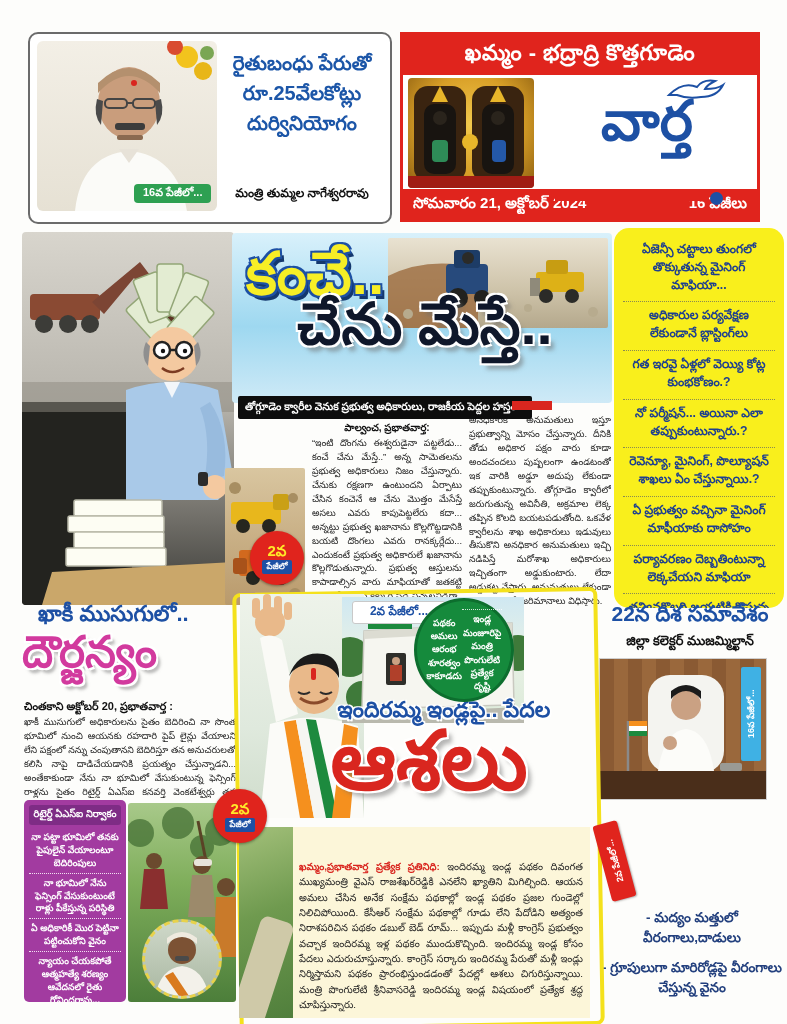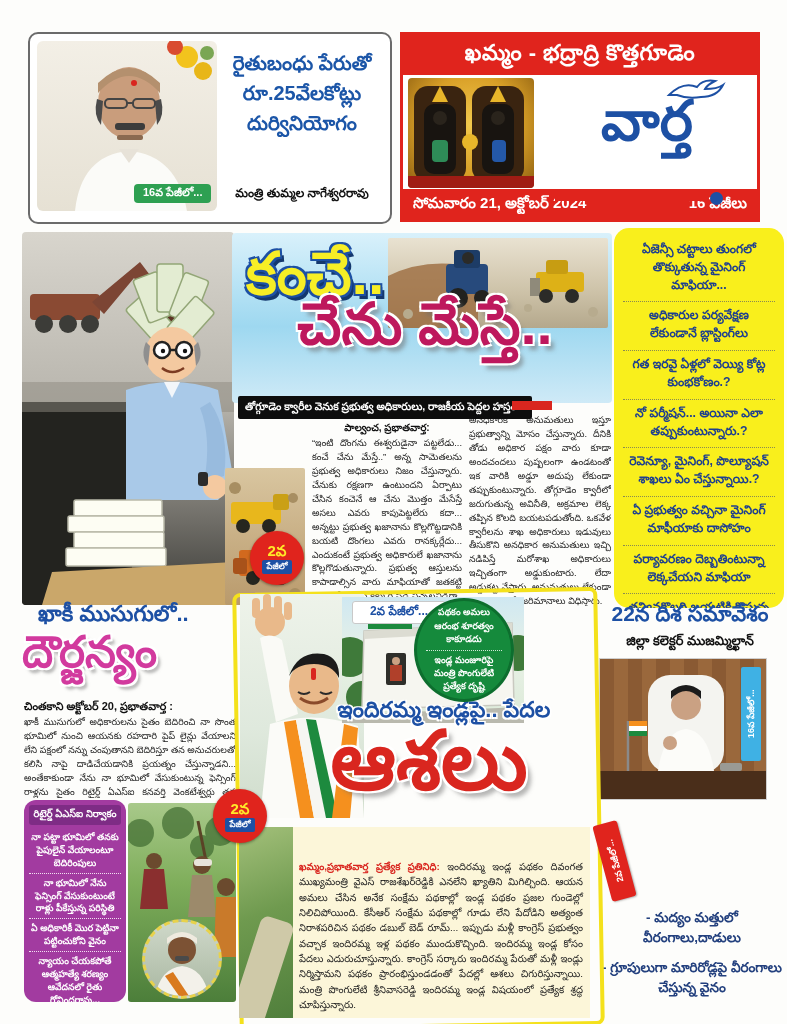--- a/index.html
+++ b/index.html
@@ -35,21 +35,21 @@
     padding:11px 10px;font-weight:700;font-size:15px;}
 
   
   .blue-panel{left:232px;top:233px;width:380px;height:170px;border-radius:4px;
     background:linear-gradient(180deg,#d9f1fb 0%,#9ed8f0 55%,#cfeaf7 100%);}
   .quarry-photo{left:388px;top:238px;width:220px;height:90px;overflow:hidden;border-radius:2px;
     background:linear-gradient(180deg,#e9e2d1 0%,#cdc2a8 60%,#b4a88c 100%);}
   .kicker-main{left:246px;top:240px;font-size:59px;font-weight:800;color:#f7ee26;z-index:4;
     text-shadow:-2px -2px 0 #1d50a4,2px -2px 0 #1d50a4,-2px 2px 0 #1d50a4,2px 2px 0 #1d50a4,4px 5px 0 #14386e;}
   .headline-main{left:230px;top:292px;width:390px;text-align:center;font-size:58px;font-weight:800;
-    color:#be185d;z-index:4;line-height:1.1;
+    color:#0f172a;z-index:4;line-height:1.1;
     text-shadow:-2px -2px 0 #fff,2px -2px 0 #fff,-2px 2px 0 #fff,2px 2px 0 #fff,5px 6px 4px rgba(110,110,110,.55);}
   .strap{left:238px;top:396px;background:#0d0d0d;color:#fff;font-size:10.5px;font-weight:700;
     padding:4px 7px;border-radius:2px;z-index:5;white-space:nowrap;}
   .strap-dash{left:512px;top:401px;width:40px;height:9px;background:#d9261f;z-index:5;}
   .collage{left:22px;top:232px;width:212px;height:373px;border-radius:4px;overflow:hidden;
     background:linear-gradient(180deg,#d8d5cd 0%,#b9b6ae 45%,#6e6c66 78%,#3a3a36 100%);}
   .trucks-photo{left:225px;top:468px;width:80px;height:137px;overflow:hidden;border-radius:2px;
     background:linear-gradient(180deg,#d9c6a0,#b99a6c);}
   .badge-circle{width:54px;height:54px;border-radius:50%;background:#e0241d;z-index:6;
     box-shadow:0 1px 3px rgba(0,0,0,.4);display:flex;flex-direction:column;align-items:center;justify-content:center;}
@@ -66,21 +66,21 @@
   .yc-item{color:#1e3f8f;font-weight:700;font-size:12.3px;text-align:center;line-height:1.45;
     padding:5px 2px 7px 2px;border-bottom:1px dotted #8a8a50;}
   .yc-item:last-child{border-bottom:none;}
 
   
   .ls-kicker{left:38px;top:601px;font-size:22px;color:#1d50a4;font-weight:800;}
   .ls-head{left:22px;top:627px;font-size:44px;font-weight:800;color:#d23a9e;
     text-shadow:-2px -2px 0 #fff,2px -2px 0 #fff,-2px 2px 0 #fff,2px 2px 0 #fff,4px 5px 3px rgba(120,120,120,.5);}
   .ls-dateline{left:24px;top:700px;font-size:11px;font-weight:800;color:#111;}
   .ls-body{left:24px;top:716px;width:212px;height:82px;}
-  .purple-box{left:24px;top:800px;width:102px;height:202px;background:#a23ba0;border-radius:12px;
+  .purple-box{left:24px;top:800px;width:102px;height:202px;background:#a23ba0;border-radius:5px;
     box-sizing:border-box;padding:5px 5px;overflow:hidden;}
   .pb-title{background:#7e2c85;color:#fff;font-weight:800;font-size:9.8px;text-align:center;
     padding:3px 2px;border-radius:3px;margin-bottom:3px;}
   .pb-item{color:#fff;font-weight:700;font-size:9.2px;text-align:center;line-height:1.4;
     padding:3px 1px;border-bottom:1px dotted rgba(255,255,255,.85);}
   .pb-item:last-child{border-bottom:none;}
   .farmer-photo{left:128px;top:803px;width:108px;height:199px;overflow:hidden;border-radius:3px;
     background:linear-gradient(180deg,#a8c98a 0%,#7fae5b 40%,#4c7e3a 100%);}
   .farmer-inset{position:absolute;left:14px;top:116px;width:74px;height:74px;border-radius:50%;
     border:3px dashed #e8d24b;overflow:hidden;background:linear-gradient(180deg,#cfd8c9,#aab8a2);}
@@ -89,21 +89,21 @@
   .center-frame{left:236px;top:590px;width:357px;height:430px;border:4px solid #f4e11c;
     border-radius:8px;transform:rotate(-1deg);z-index:1;}
   .revanth-photo{left:240px;top:594px;width:124px;height:224px;overflow:hidden;z-index:2;
     background:linear-gradient(180deg,#eef3ea 0%,#dfe9dd 60%,#cfdccb 100%);}
   .house-art{left:342px;top:597px;width:182px;height:126px;overflow:hidden;z-index:2;
     background:linear-gradient(180deg,#cfe8f2 0%,#e8f1e6 45%,#dcead8 100%);}
   .badge-white{left:352px;top:601px;width:92px;height:21px;background:#fff;border:1px solid #c9c9c9;
     color:#1d50a4;font-weight:800;font-size:12px;display:flex;align-items:center;justify-content:center;
     border-radius:3px;z-index:5;white-space:nowrap;}
   .green-circle{left:414px;top:598px;width:100px;height:104px;background:#158a3c;border:3px solid #0d6e2e;
-    border-radius:50%;z-index:5;color:#fff;display:flex;flex-direction:column;align-items:center;
+    border-radius:50%;z-index:5;color:#fff;display:flex;align-items:center;
     justify-content:center;text-align:center;box-sizing:border-box;padding:8px 9px;}
   .gc-line{font-size:9.2px;font-weight:700;line-height:1.45;}
   .gc-line + .gc-line{margin-top:3px;border-top:1px dotted rgba(255,255,255,.8);padding-top:3px;}
   .cs-kicker{left:296px;top:697px;width:296px;font-size:22px;color:#1d50a4;font-weight:800;z-index:4;
     text-align:center;white-space:nowrap;
     text-shadow:-1.5px -1.5px 0 #fff,1.5px -1.5px 0 #fff,-1.5px 1.5px 0 #fff,1.5px 1.5px 0 #fff;}
   .cs-head{left:266px;top:714px;width:326px;text-align:center;font-size:82px;font-weight:800;
     color:#d9261f;z-index:4;line-height:1.15;
     text-shadow:-2px -2px 0 #fff,2px -2px 0 #fff,-2px 2px 0 #fff,2px 2px 0 #fff,5px 6px 4px rgba(110,110,110,.5);}
   #center-badge{left:213px;top:789px;z-index:7;}

